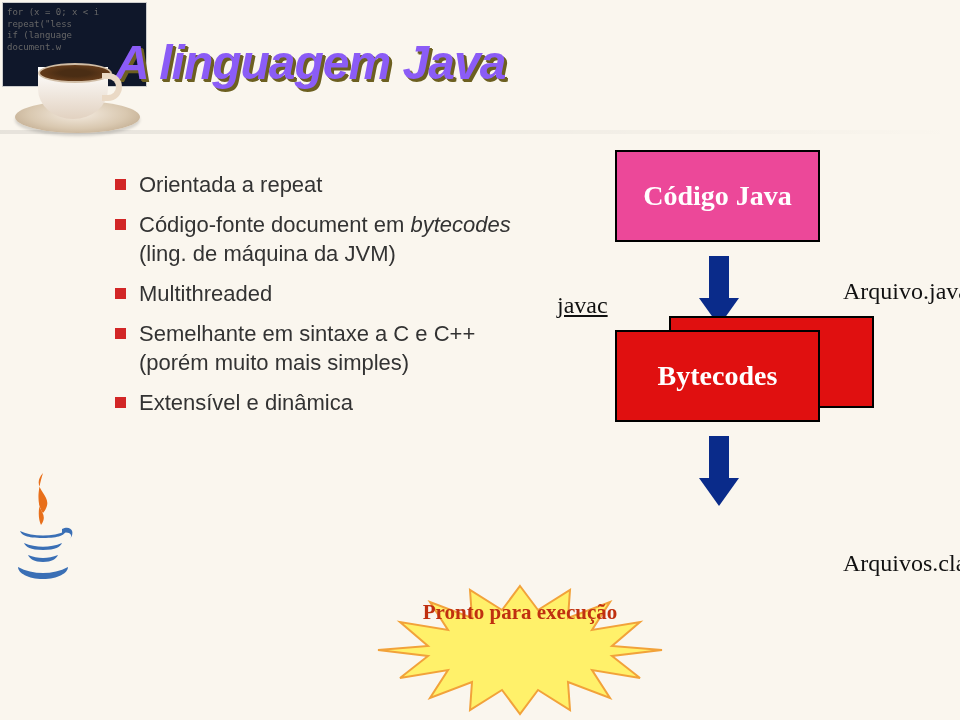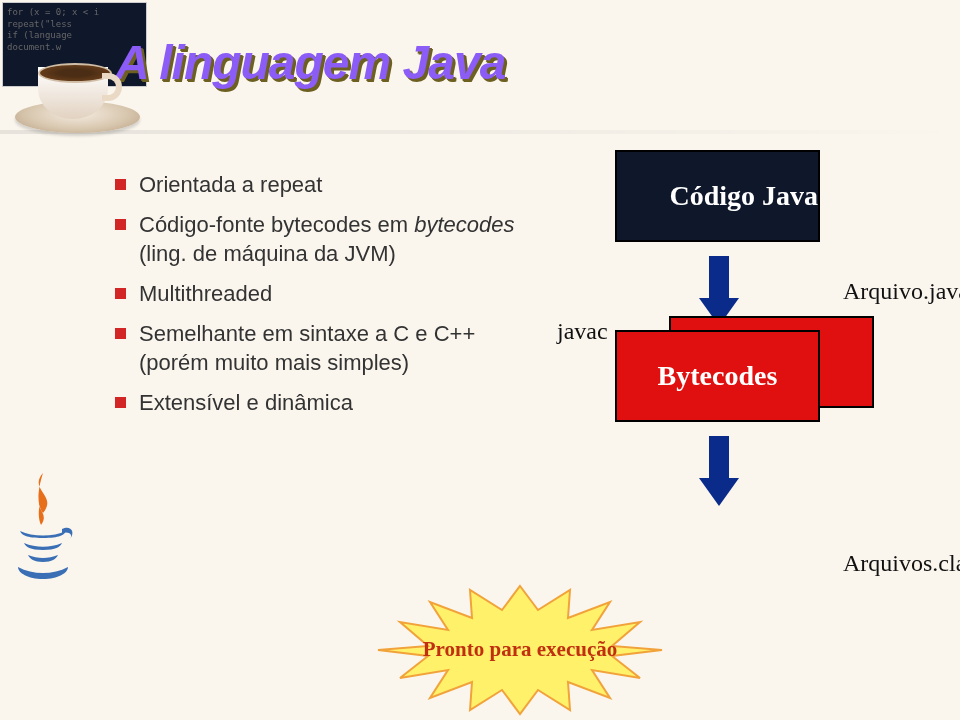--- a/index.html
+++ b/index.html
@@ -116,42 +116,42 @@
     padding: 28px 0;
     text-align: center;
     color: #fff;
     font-weight: bold;
     font-family: "Times New Roman", serif;
     font-size: 28px;
     border: 2px solid #000;
     position: relative;
     margin-left: 40px;
   }
-  .box-blue { background: #0f172a; text-align: right; }
+  .box-blue { background: #ec4899; }
   .box-red  { background: #e01010; }
   .arrow-wrap { height: 70px; position: relative; margin: 14px 0 4px 0; }
   .arrow-wrap .stem { position:absolute; left:134px; top:0; width:20px; height:44px; }
   .arrow-wrap .head { position:absolute; left:124px; top:42px; border-left:20px solid transparent; border-right:20px solid transparent; border-top:28px solid; }
   .arrow-wrap.blue .stem { background:#0a2b8a; }
   .arrow-wrap.blue .head { border-top-color:#0a2b8a; }
   .side-label {
     position: absolute;
     font-family: "Times New Roman", serif;
     font-size: 24px;
     color: #111;
   }
-  .lbl-javac { left: -18px; top: 168px; }
+  .lbl-javac { left: -18px; top: 142px; text-decoration: underline; }
   .lbl-arquivo-java { left: 268px; top: 128px; }
   .lbl-arquivos-class { left: 268px; top: 400px; }
   .starburst {
     position: absolute;
     left: 380px; top: 600px;
     width: 280px; height: 100px;
     display: flex;
-    align-items: center;
+    align-items: flex-start;
     justify-content: center;
   }
   .starburst svg { position: absolute; top: -20px; left: -20px; }
   .starburst-text {
     position: relative;
     font-family: "Times New Roman", serif;
     font-size: 21px;
     font-weight: bold;
     color: #c03010;
     text-align: center;
@@ -190,21 +190,21 @@
 
 <div class="divider"></div>
 
 <h1 class="slide-title">A linguagem Java</h1>
 
 <ul class="bullets">
   <li>
     <span>Orientada a repeat</span>
   </li>
   <li>
-    <span>Código-fonte bytecodes em </span><span class="italic">bytecodes</span><span> (ling. de máquina da JVM)</span>
+    <span>Código-fonte document em </span><span class="italic">bytecodes</span><span> (ling. de máquina da JVM)</span>
   </li>
   <li>
     <span>Multithreaded</span>
   </li>
   <li>
     <span>Semelhante em sintaxe a C e C++ (porém muito mais simples)</span>
   </li>
   <li>
     <span>Extensível e dinâmica</span>
   </li>

